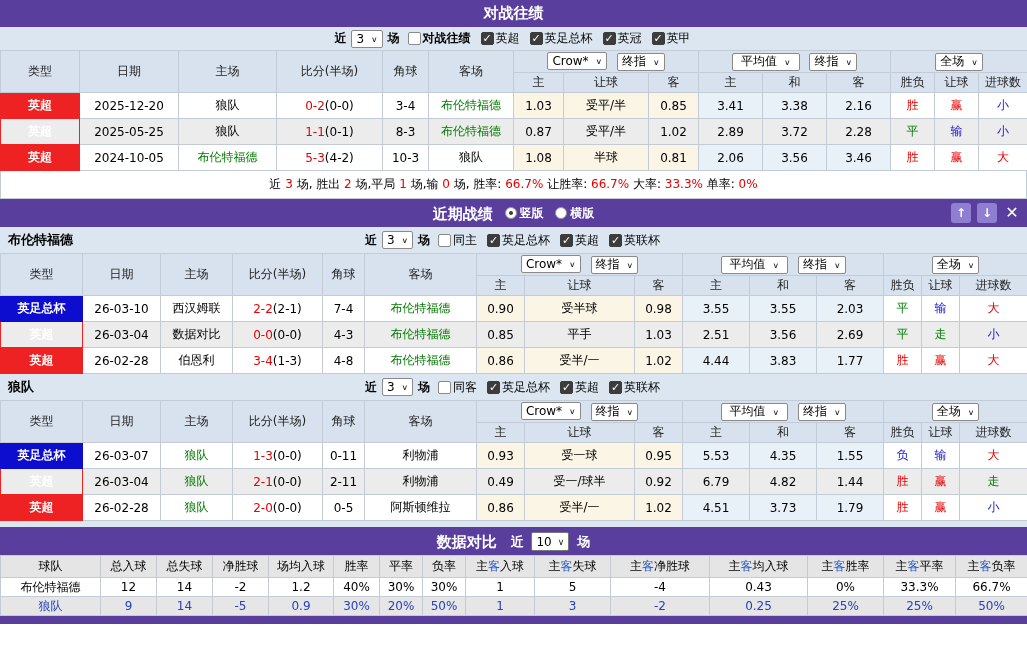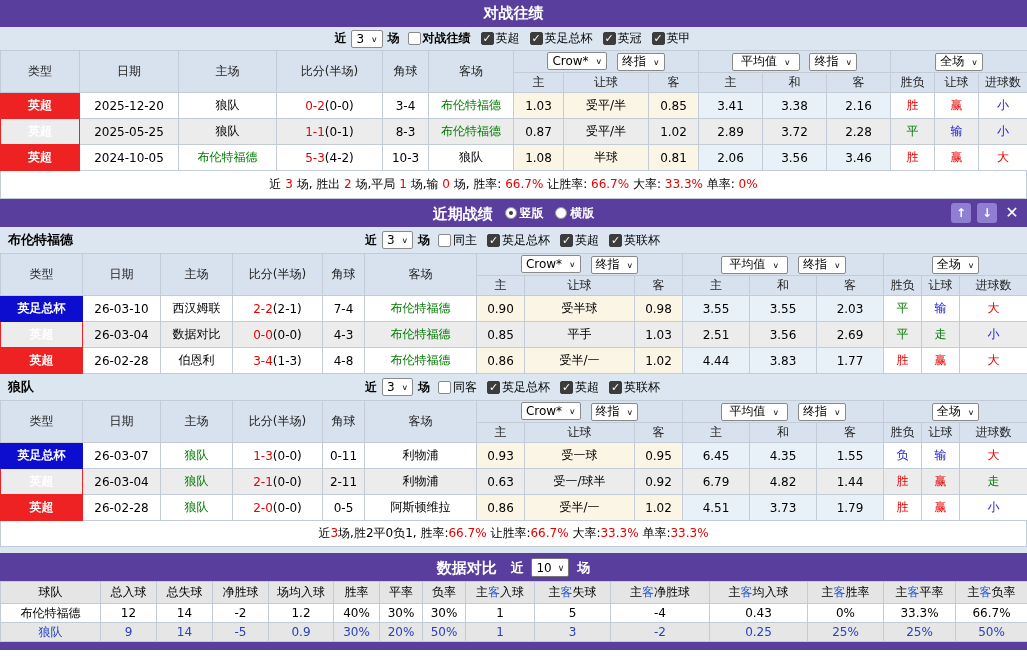--- a/index.html
+++ b/index.html
@@ -440,35 +440,35 @@
         <tr>
           <td class="ct" data-type="blue">英足总杯</td>
           <td>26-03-07</td>
           <td><span data-color="green">狼队</span></td>
           <td><span class="score" data-u="0">1-3</span><span>(0-0)</span></td>
           <td>0-11</td>
           <td><span data-color="black">利物浦</span></td>
           <td class="cream">0.93</td>
           <td class="cream">受一球</td>
           <td class="cream">0.95</td>
-          <td class="avgc">6.45</td>
+          <td class="avgc">5.53</td>
           <td class="avgc">4.35</td>
           <td class="avgc">1.55</td>
           <td><span data-color="blue">负</span></td>
           <td><span data-color="blue">输</span></td>
           <td><span data-color="red">大</span></td>
         </tr>
         <tr>
           <td class="ct" data-type="red">英超</td>
           <td>26-03-04</td>
           <td><span data-color="green">狼队</span></td>
           <td><span class="score" data-u="0">2-1</span><span>(0-0)</span></td>
           <td>2-11</td>
           <td><span data-color="black">利物浦</span></td>
-          <td class="cream">0.63</td>
+          <td class="cream">0.49</td>
           <td class="cream">受一/球半</td>
           <td class="cream">0.92</td>
           <td class="avgc">6.79</td>
           <td class="avgc">4.82</td>
           <td class="avgc">1.44</td>
           <td><span data-color="red">胜</span></td>
           <td><span data-color="red">赢</span></td>
           <td><span data-color="green">走</span></td>
         </tr>
         <tr>
@@ -483,21 +483,20 @@
           <td class="cream">1.02</td>
           <td class="avgc">4.51</td>
           <td class="avgc">3.73</td>
           <td class="avgc">1.79</td>
           <td><span data-color="red">胜</span></td>
           <td><span data-color="red">赢</span></td>
           <td><span data-color="blue">小</span></td>
         </tr>
       </tbody>
   </table>
-  <div class="summary"><span>近</span><span data-color="red">3</span><span>场,胜2平0负1, 胜率:</span><span data-color="red">66.7%</span><span> 让胜率:</span><span data-color="red">66.7%</span><span> 大率:</span><span data-color="red">33.3%</span><span> 单率:</span><span data-color="red">33.3%</span></div>
 
   <div class="gap"></div>
 
   <div class="bar bar2">
     <span class="title">数据对比</span>
     <span class="bartxt" style="margin-left:10px">近</span>
     <span class="barsel">
         <span>10</span>
         <span class="arr">∨</span>
       </span>

